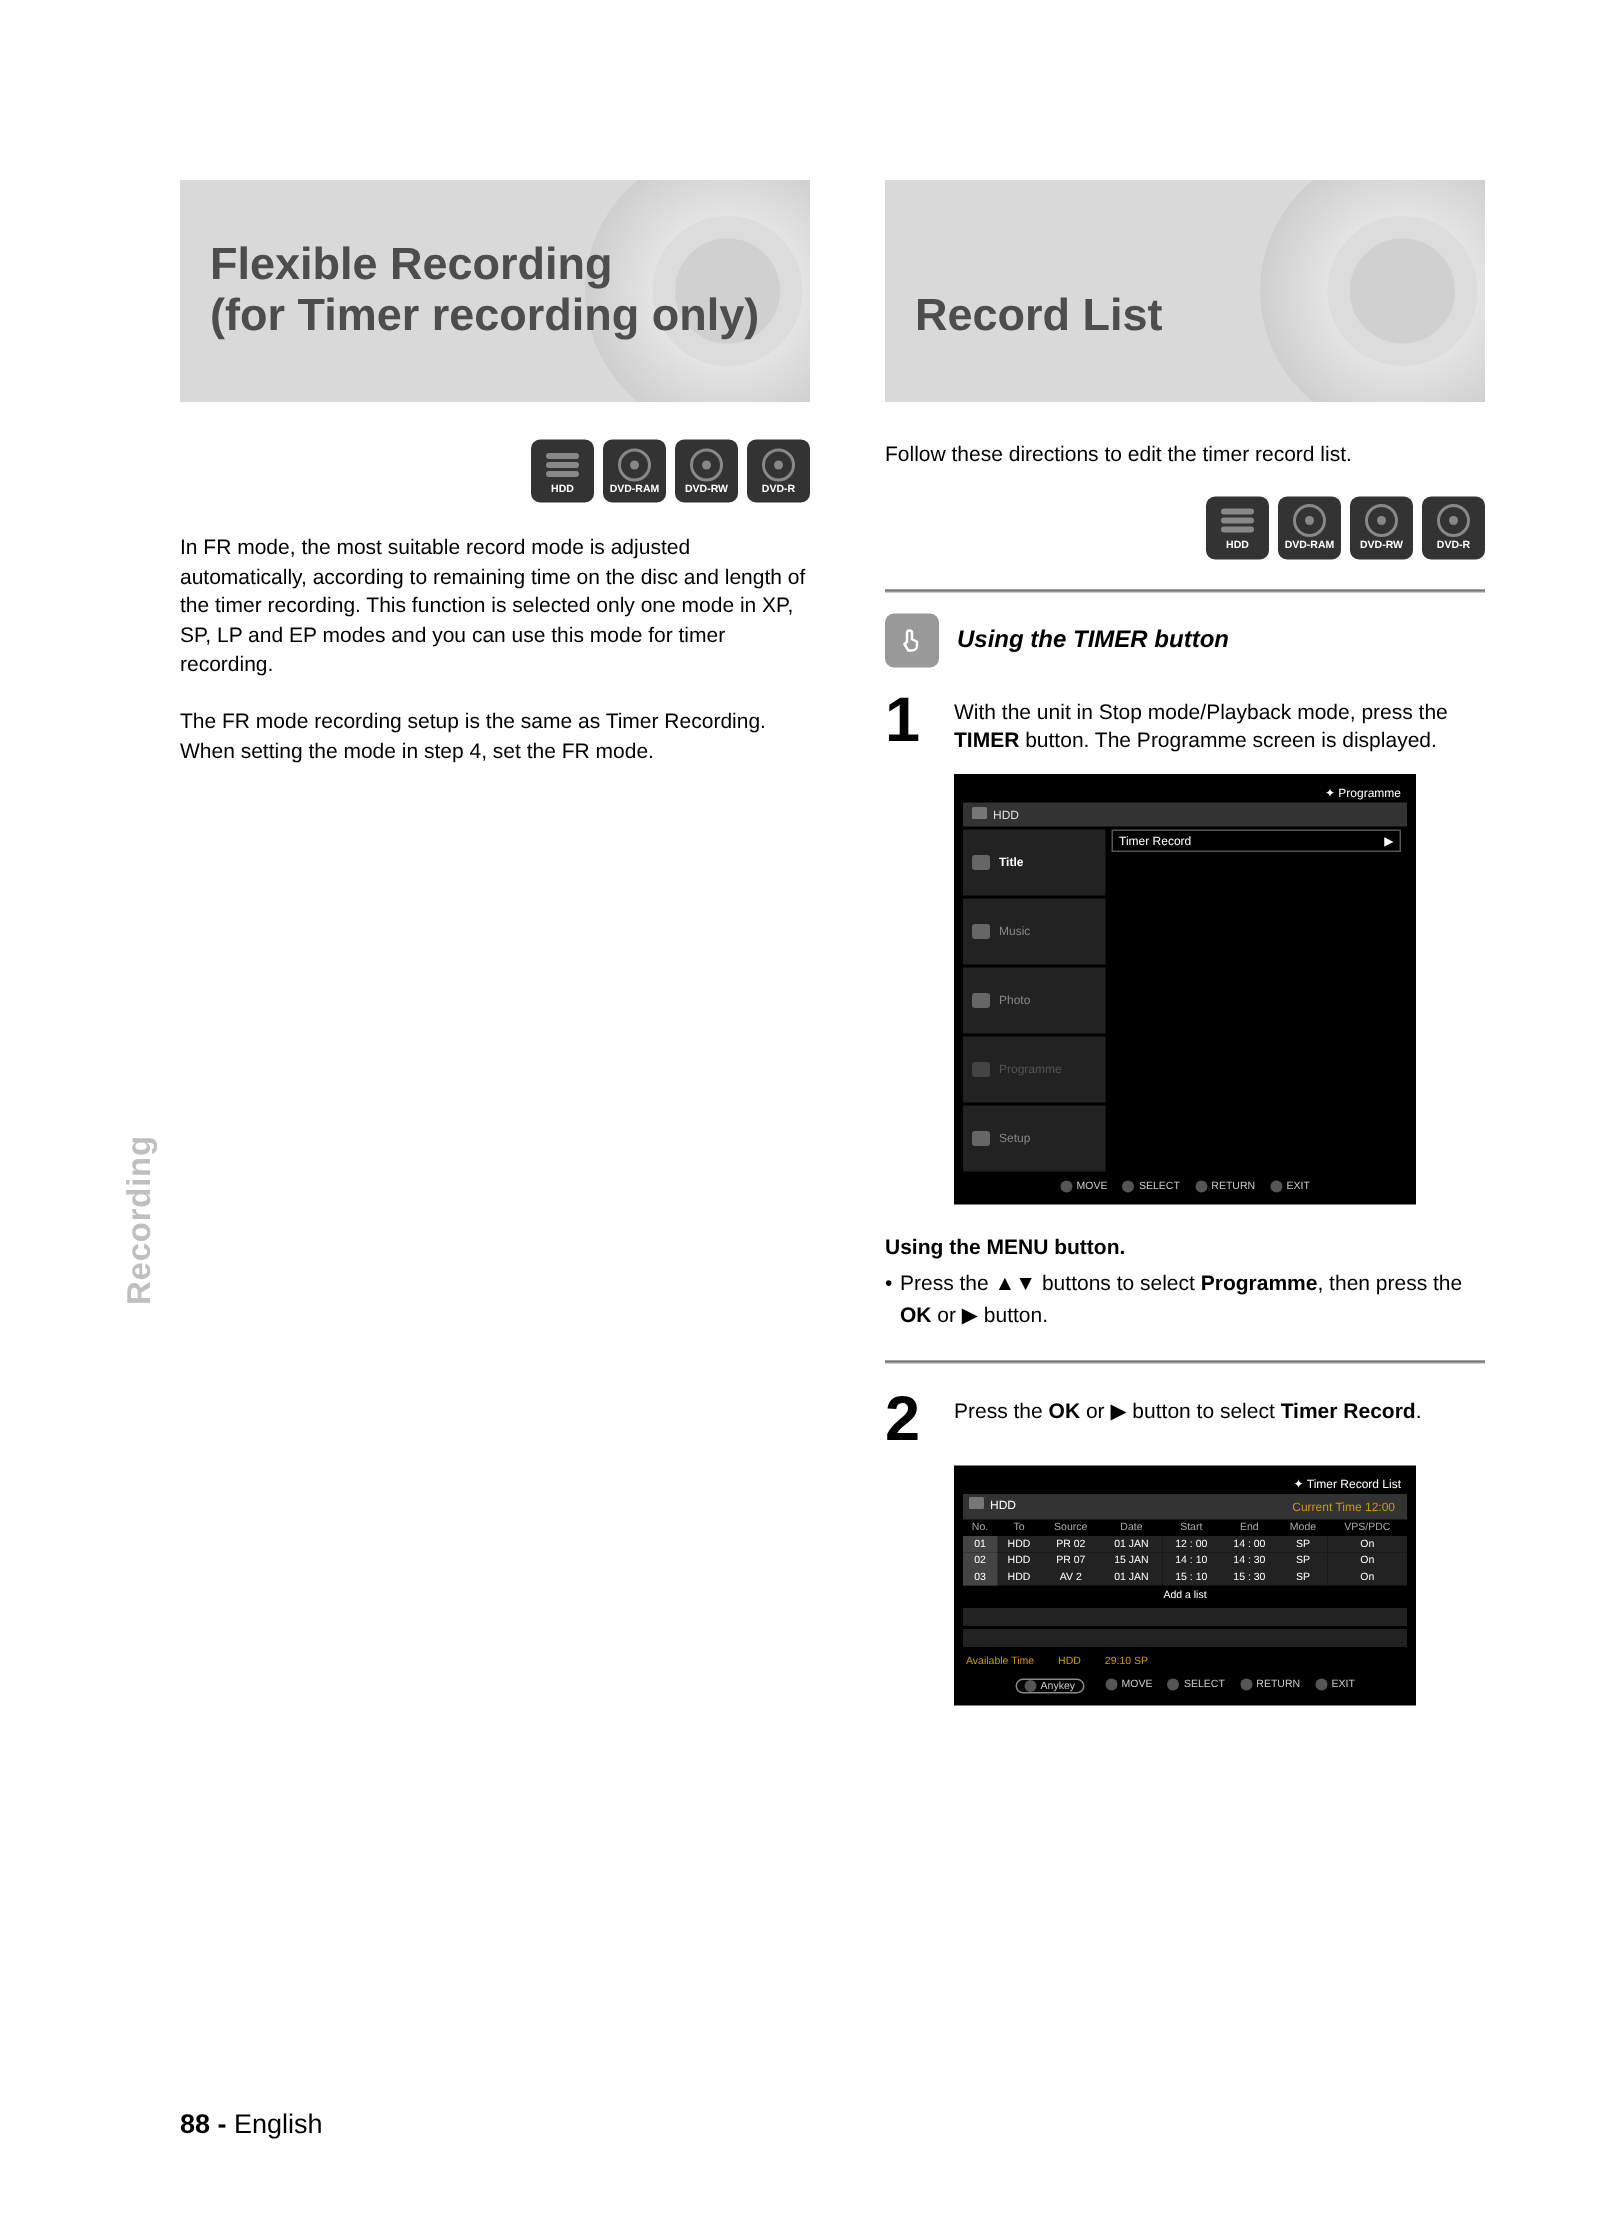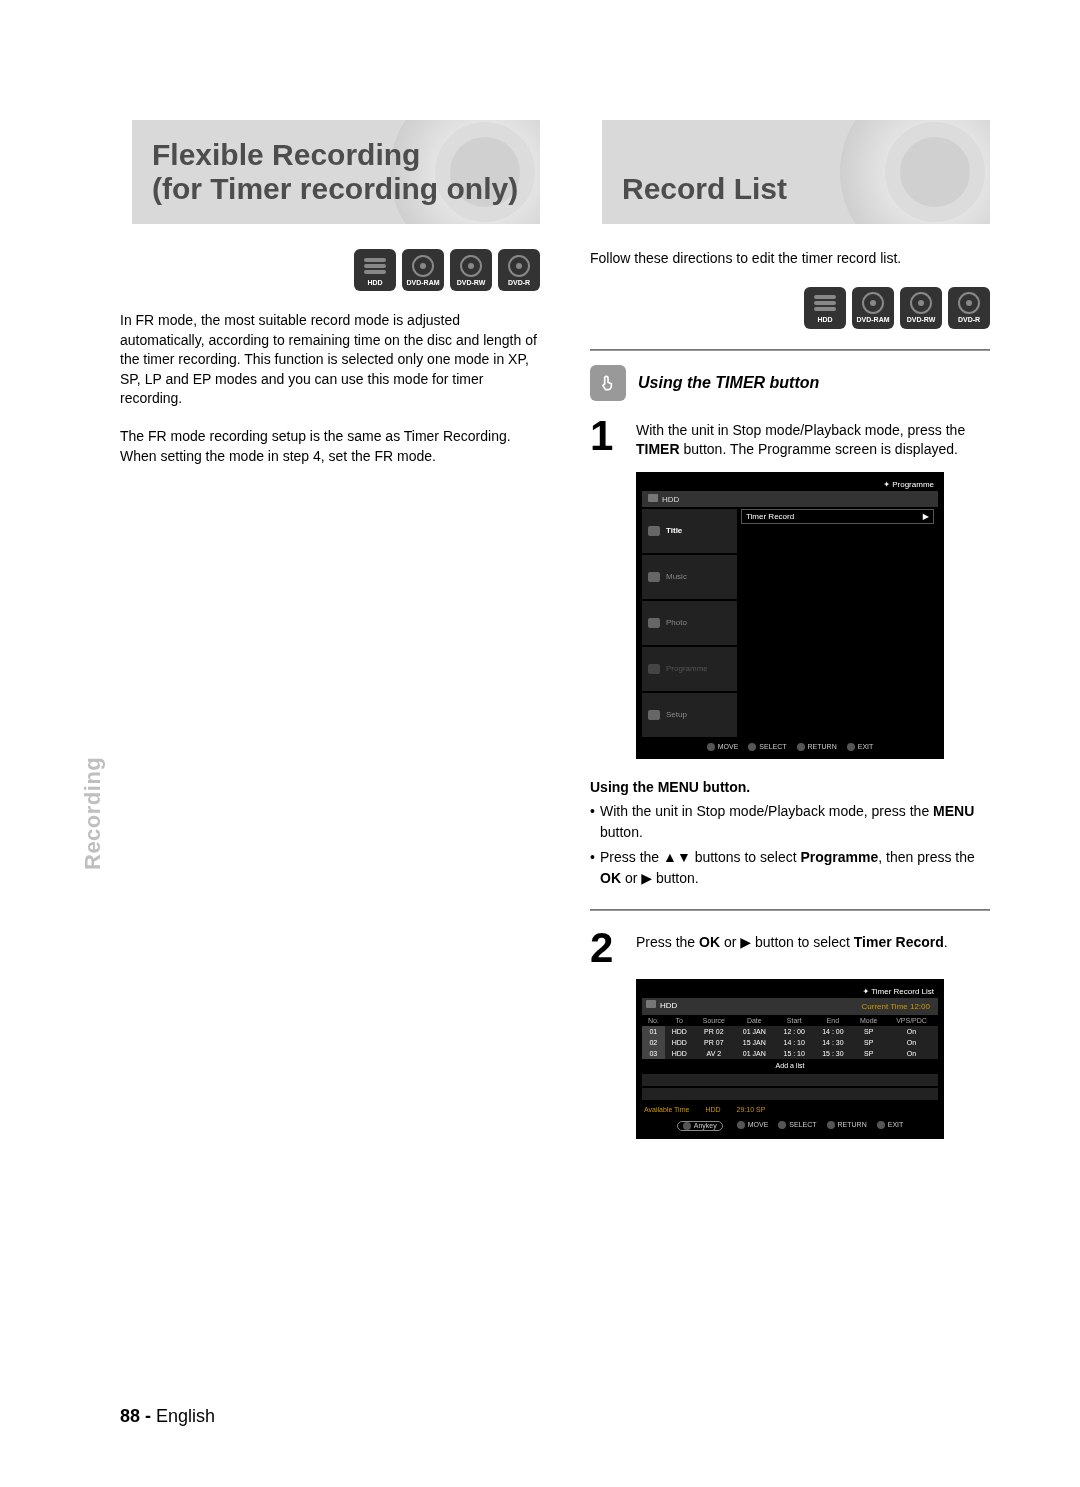--- a/index.html
+++ b/index.html
@@ -18,28 +18,27 @@
     gap: 50px;
     height: 100%;
     position: relative;
   }
   .col { flex: 1; }
   .col-left { flex: 1.05; }
   .col-right { flex: 1; }
 
   .banner {
     position: relative;
-    height: 104px;
+    height: 148px;
     background: #d9d9d9;
     margin-bottom: 25px;
     overflow: hidden;
     display: flex;
     align-items: center;
     padding-left: 20px;
-    margin-left: 12px;
   }
   .banner h2 {
     font-size: 30px;
     font-weight: 700;
     color: #4d4d4d;
     line-height: 1.15;
     z-index: 2;
   }
   .banner .bg-circ {
     position: absolute;
@@ -290,21 +289,20 @@
       <div class="footer">
         <span>MOVE</span>
         <span>SELECT</span>
         <span>RETURN</span>
         <span>EXIT</span>
       </div>
     </div>
 
     <div class="subhdr">Using the MENU button.</div>
     <ul class="bullets">
-      <li><span>With the unit in Stop mode/Playback mode, press the </span><b>MENU</b><span> button.</span></li>
       <li><span>Press the ▲▼ buttons to select </span><b>Programme</b><span>, then press the </span><b>OK</b><span> or ▶ button.</span></li>
     </ul>
 
     <div class="divider"></div>
 
     <div class="numstep">
       <div class="num">2</div>
       <div class="txt">
         <span>Press the </span><b>OK</b><span> or ▶ button to select </span><b>Timer Record</b><span>.</span>
       </div>

